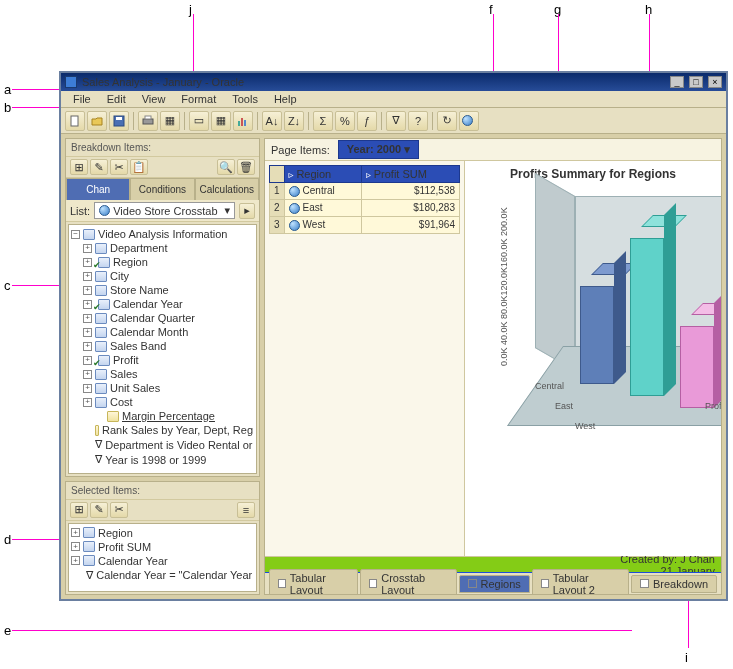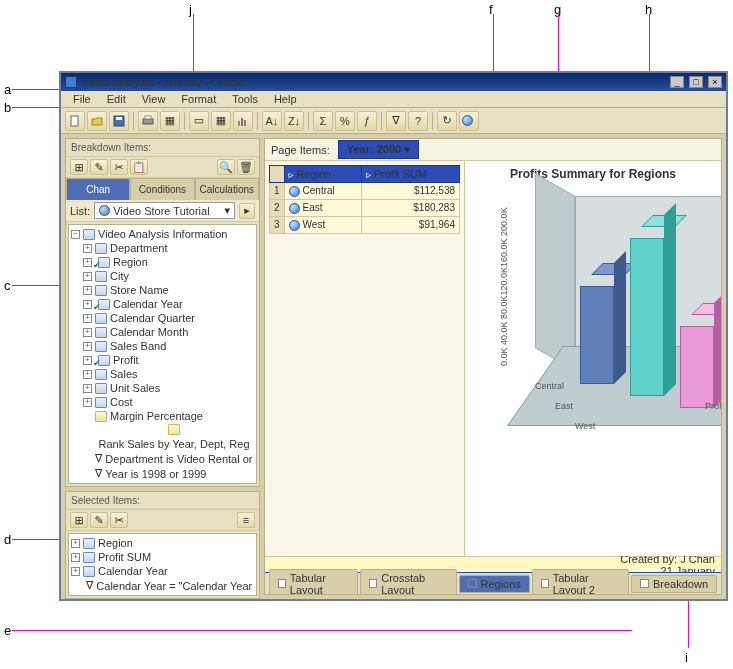--- a/index.html
+++ b/index.html
@@ -49,21 +49,21 @@
   .charttitle{text-align:center;font-weight:bold;font-size:12px;padding:6px 0}
   .chart3d{position:absolute;left:40px;top:35px;width:260px;height:250px}
   .floor{position:absolute;left:30px;bottom:20px;width:220px;height:80px;background:#bfcdd0;transform:skewX(-35deg);border:1px solid #8aa0a5}
   .backwall{position:absolute;left:70px;top:0;width:185px;height:175px;background:#d6dee0;border:1px solid #9db0b4}
   .sidewall{position:absolute;left:30px;top:0;width:40px;height:175px;background:#c0cbce;transform:skewY(30deg);transform-origin:top right;border:1px solid #9db0b4}
   .bar3d{position:absolute;width:34px}
   .bar3d .face{width:100%;background:var(--c1);border:1px solid var(--c3)}
   .bar3d .top{height:12px;background:var(--c2);transform:skewX(-45deg) translate(6px,-11px);border:1px solid var(--c3)}
   .bar3d .side{position:absolute;right:-12px;top:-11px;width:12px;height:calc(100% + 11px);background:var(--c3);transform:skewY(-45deg);transform-origin:top left}
   .axislabel{position:absolute;font-size:9px;color:#555}
-  .footer{height:16px;display:flex;justify-content:flex-end;align-items:center;padding:0 6px;background:#fef9c3;border-top:1px solid #cfc79f;font-size:9px;color:#3a5aa8}
+  .footer{height:16px;display:flex;justify-content:flex-end;align-items:center;padding:0 6px;background:#84cc16;border-top:1px solid #cfc79f;font-size:9px;color:#3a5aa8}
   .wtabs{height:22px;background:#e7e0c2;display:flex;align-items:center;gap:2px;padding:2px 4px;border-top:1px solid #1d4ed8}
   .wtab{padding:2px 8px;background:#d8cfa8;border:1px solid #b8b08a;border-radius:2px 2px 0 0;display:flex;align-items:center;gap:4px;font-size:10px}
   .wtab.active{background:#4f6db3;color:#fff}
   .wtab .sq{width:9px;height:9px;border:1px solid #888;background:#fff}
 </style>
 </head>
 <body>
 
 <div class="callout" style="left:4px;top:82px">a</div>
 <div class="callout" style="left:4px;top:100px">b</div>
@@ -175,21 +175,21 @@
         </div>
         <div class="tabs3">
           <div class="tab3 active">Chan</div>
           <div class="tab3">Conditions</div>
           <div class="tab3">Calculations</div>
         </div>
         <div class="listrow">
           <span>List:</span>
           <div style="flex:1;height:17px;border:1px solid #999;background:#fff;display:flex;align-items:center;padding:0 4px">
             <span class="globe"></span>
-            <span>Video Store Tutorial</span>
+            <span>Video Store Crosstab</span>
             <span style="margin-left:auto">▾</span>
           </div>
           <div class="tb" style="width:16px;height:16px">▸</div>
         </div>
         <div class="tree">
           <div class="node" style="padding-left:2px">
             <div class="exp">−</div>
             <div class="ico"></div>
             <span>Video Analysis Information</span>
           </div>
@@ -252,25 +252,25 @@
                 <div class="ico"></div>
                 <span>Unit Sales</span>
               </div>
               <div class="node" style="padding-left: 14px;">
                 <div class="exp">+</div>
                 <div class="ico"></div>
                 <span>Cost</span>
               </div>
             </div>
           <div id="tree-fns">
-              <div class="node" style="padding-left: 26px;">
+              <div class="node" style="padding-left: 38px; text-decoration: underline;">
                 <div class="ico fn"></div>
                 <span>Margin Percentage</span>
               </div>
-              <div class="node" style="padding-left: 26px; flex-direction: column;">
+              <div class="node" style="padding-left: 26px;">
                 <div class="ico fn"></div>
                 <span>Rank Sales by Year, Dept, Reg</span>
               </div>
               <div class="node" style="padding-left: 26px;">
                 <span>∇</span>
                 <span>Department is Video Rental or</span>
               </div>
               <div class="node" style="padding-left: 26px;">
                 <span>∇</span>
                 <span>Year is 1998 or 1999</span>

